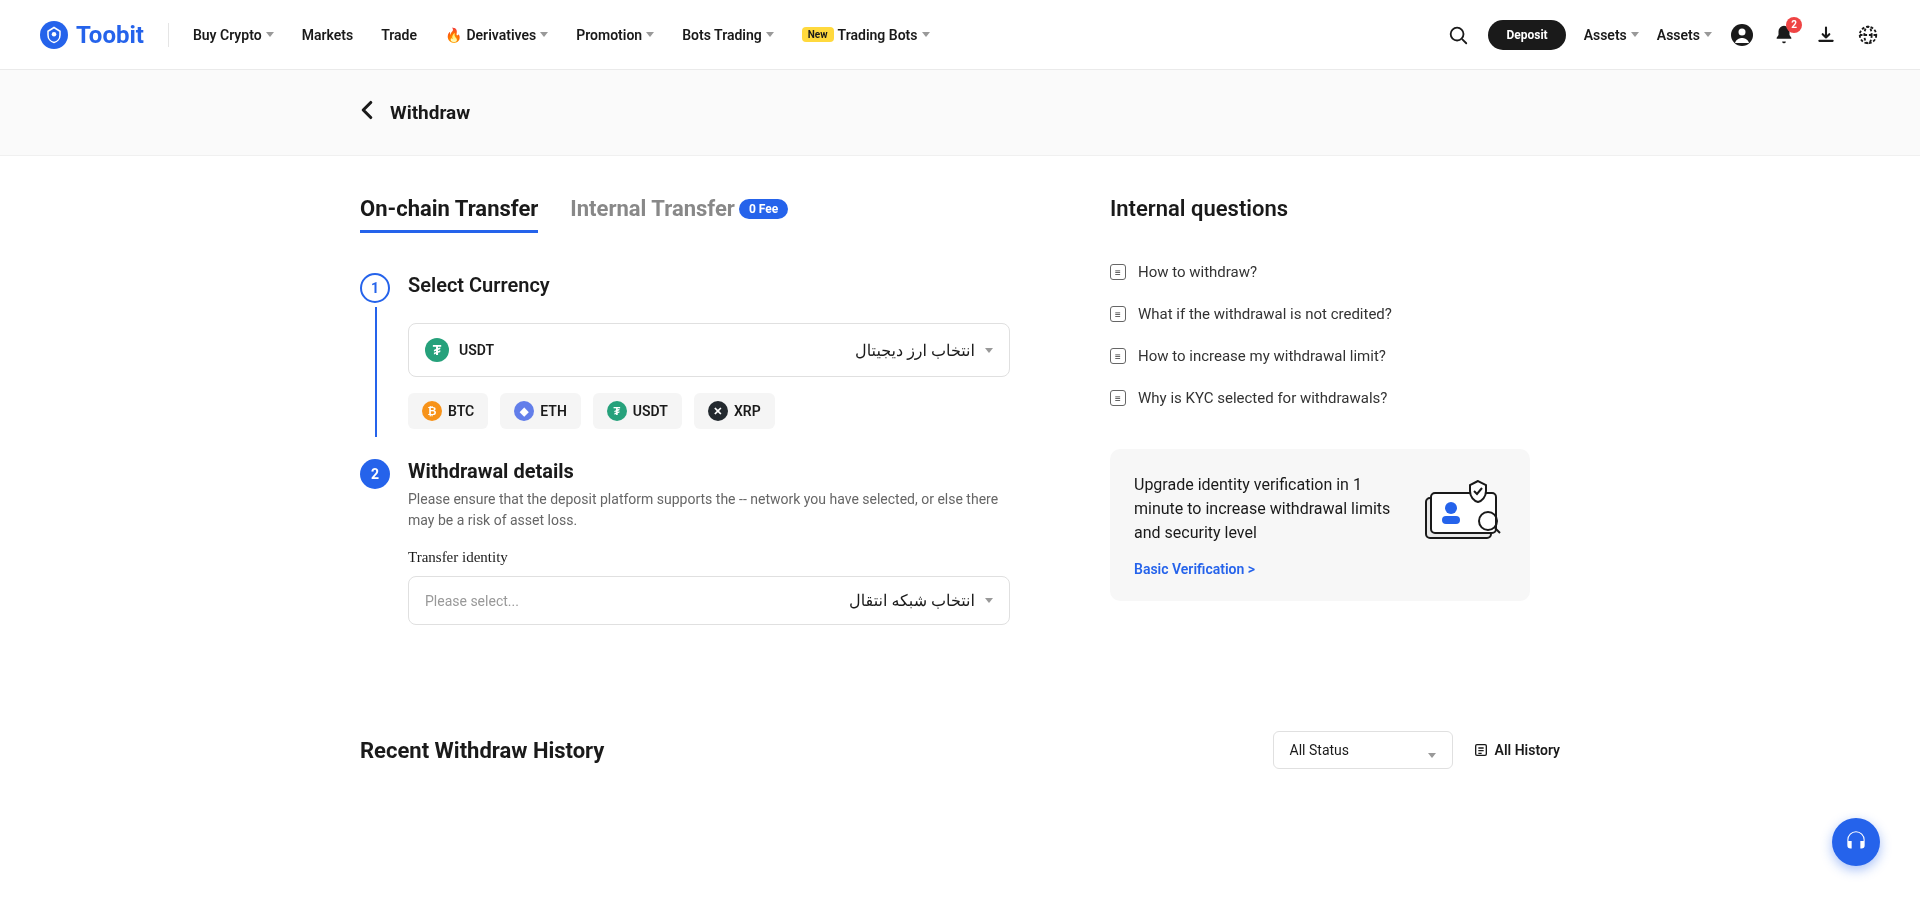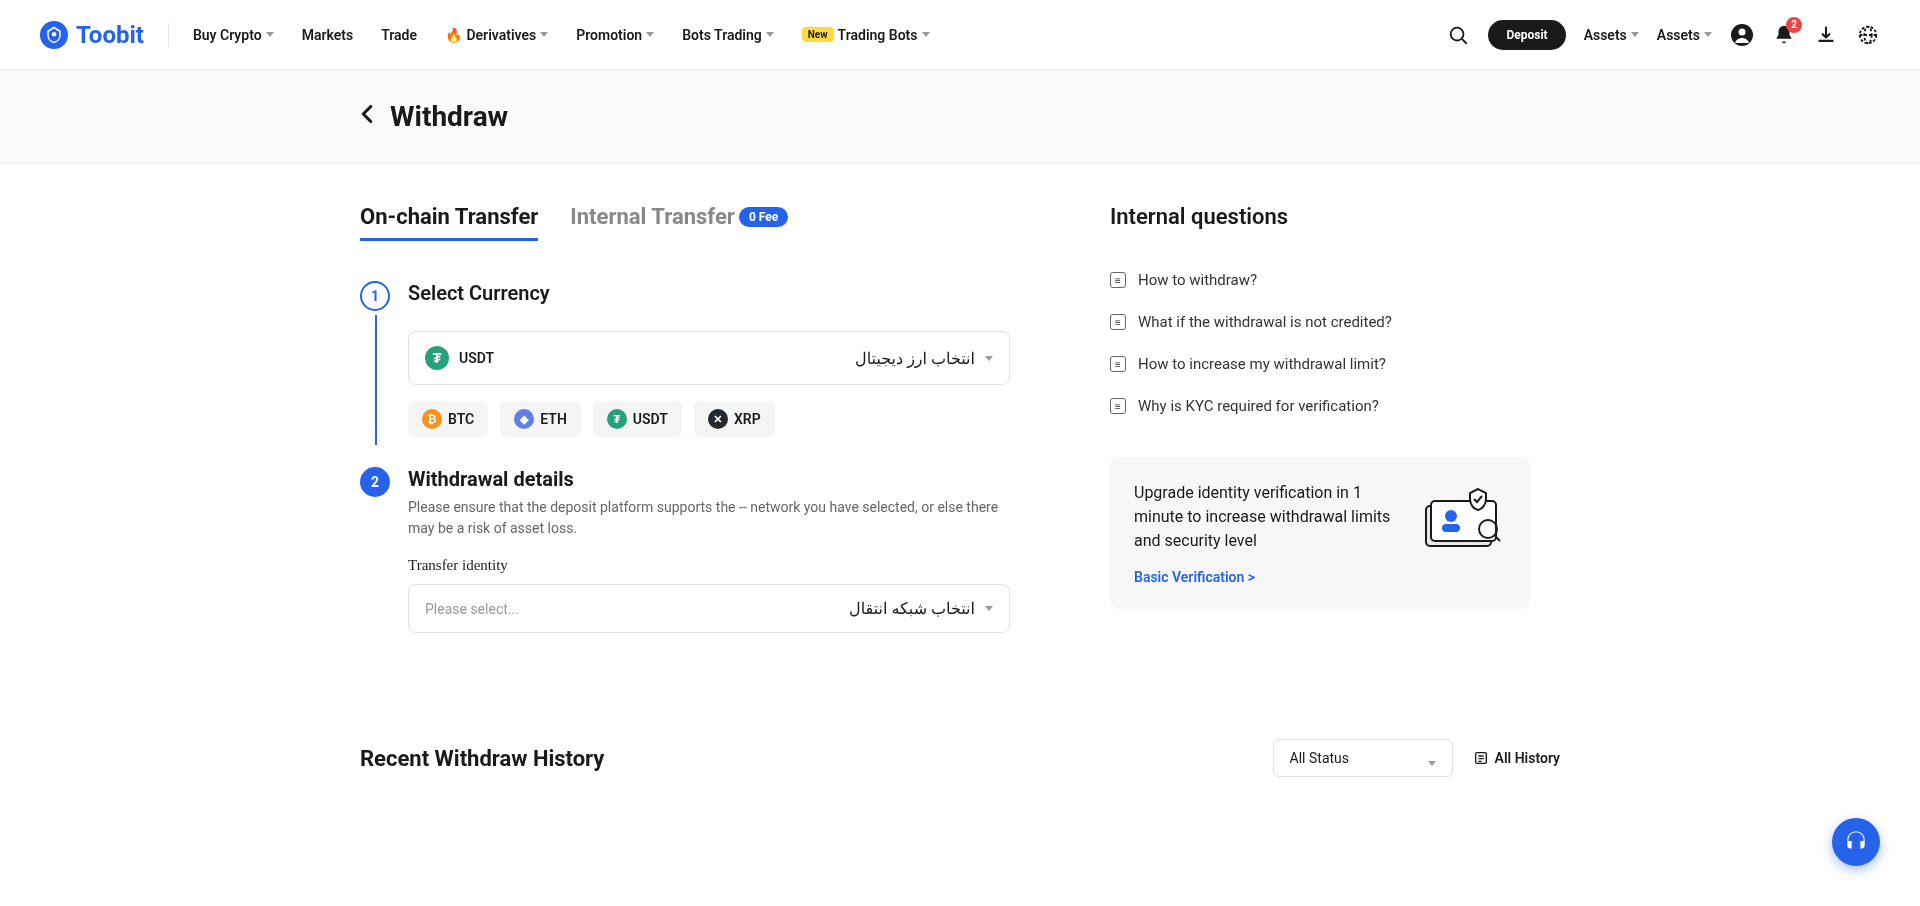--- a/index.html
+++ b/index.html
@@ -16,21 +16,21 @@
 .new-badge{background:#ffd93d;color:#1a1a1a;font-size:10px;font-weight:700;padding:2px 6px;border-radius:4px;}
 .header-right{margin-left:auto;display:flex;align-items:center;gap:18px;}
 .search-btn,.icon-btn{width:24px;height:24px;display:flex;align-items:center;justify-content:center;cursor:pointer;color:#1a1a1a;}
 .deposit-btn{background:#1a1a1a;color:#fff;padding:8px 18px;border-radius:20px;font-weight:700;font-size:12px;cursor:pointer;}
 .notif-wrapper{position:relative;}
 .notif-badge{position:absolute;top:-6px;right:-6px;background:#ef4444;color:#fff;font-size:10px;font-weight:700;width:16px;height:16px;border-radius:50%;display:flex;align-items:center;justify-content:center;}
 .page-header{background:#fafafa;padding:30px 0;border-bottom:1px solid #f0f0f0;}
 .container{max-width:1260px;margin:0 auto;padding:0 30px;}
 .page-title-row{display:flex;align-items:center;gap:16px;}
 .back-arrow{font-size:22px;cursor:pointer;font-weight:bold;}
-.page-title{font-size:28px;font-weight:700;}
+.page-title{font-size:19px;font-weight:700;}
 .content{padding:40px 0;}
 .main-row{display:flex;gap:100px;}
 .left-col{flex:1;max-width:650px;}
 .right-col{width:420px;}
 .tabs{display:flex;gap:32px;align-items:center;margin-bottom:40px;}
 .tab{font-size:22px;font-weight:700;color:#888;cursor:pointer;padding-bottom:12px;position:relative;}
 .tab.active{color:#1a1a1a;}
 .tab.active::after{content:"";position:absolute;left:0;right:0;bottom:0;height:3px;background:#2563eb;}
 .fee-badge{background:#2563eb;color:#fff;font-size:12px;font-weight:700;padding:3px 10px;border-radius:12px;}
 .step-row{display:flex;gap:18px;margin-bottom:30px;}
@@ -239,21 +239,21 @@
         <div class="faq-item">
             <div class="faq-icon">≡</div>
             <span>What if the withdrawal is not credited?</span>
           </div>
         <div class="faq-item">
             <div class="faq-icon">≡</div>
             <span>How to increase my withdrawal limit?</span>
           </div>
         <div class="faq-item">
             <div class="faq-icon">≡</div>
-            <span>Why is KYC required for verification?</span>
+            <span>Why is KYC selected for withdrawals?</span>
           </div>
         <div class="upgrade-card">
           <div class="upgrade-text">
             <div class="upgrade-msg">Upgrade identity verification in 1 minute to increase withdrawal limits and security level</div>
             <div class="upgrade-link">Basic Verification &gt;</div>
           </div>
           <div class="upgrade-img">
             <svg width="90" height="70" viewBox="0 0 90 70">
                 <rect x="10" y="25" width="65" height="40" rx="4" fill="#e8e8e8" stroke="#1a1a1a" stroke-width="2"></rect>
                 <rect x="15" y="20" width="65" height="40" rx="4" fill="#fff" stroke="#1a1a1a" stroke-width="2"></rect>

